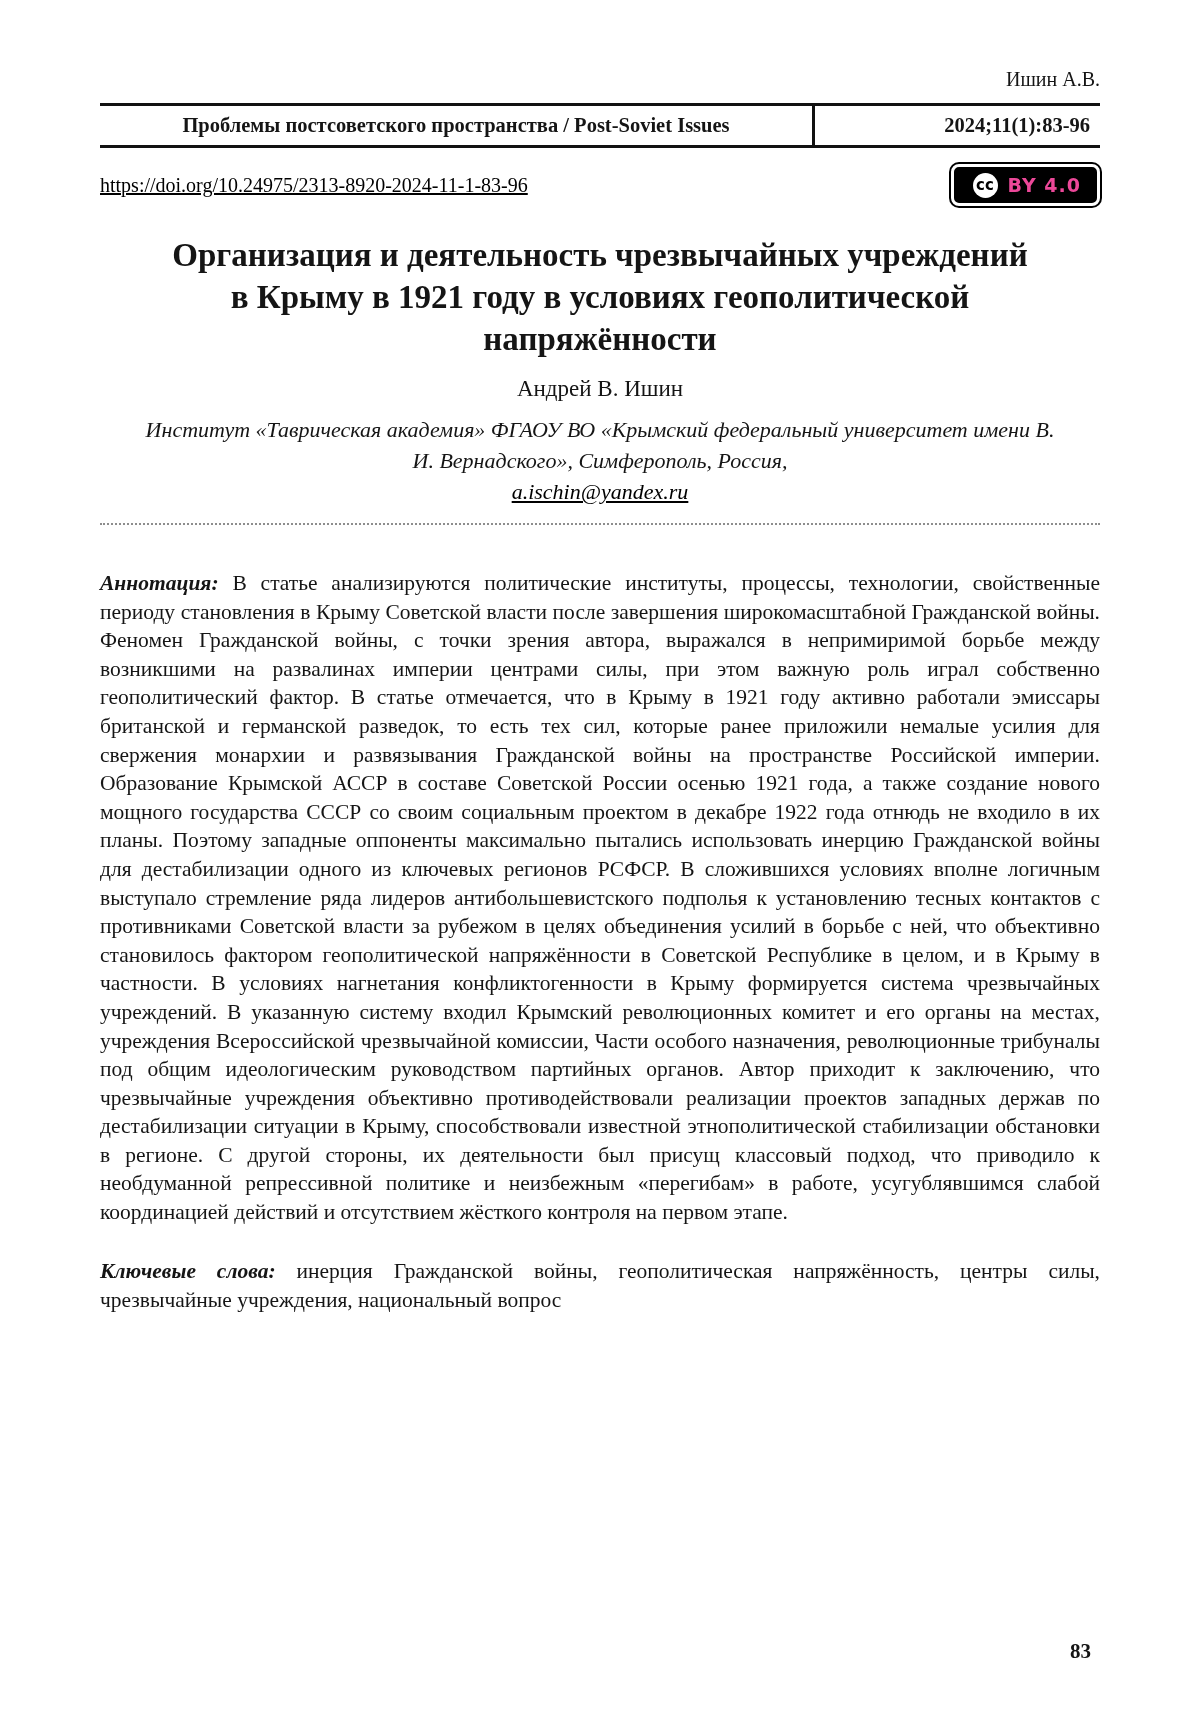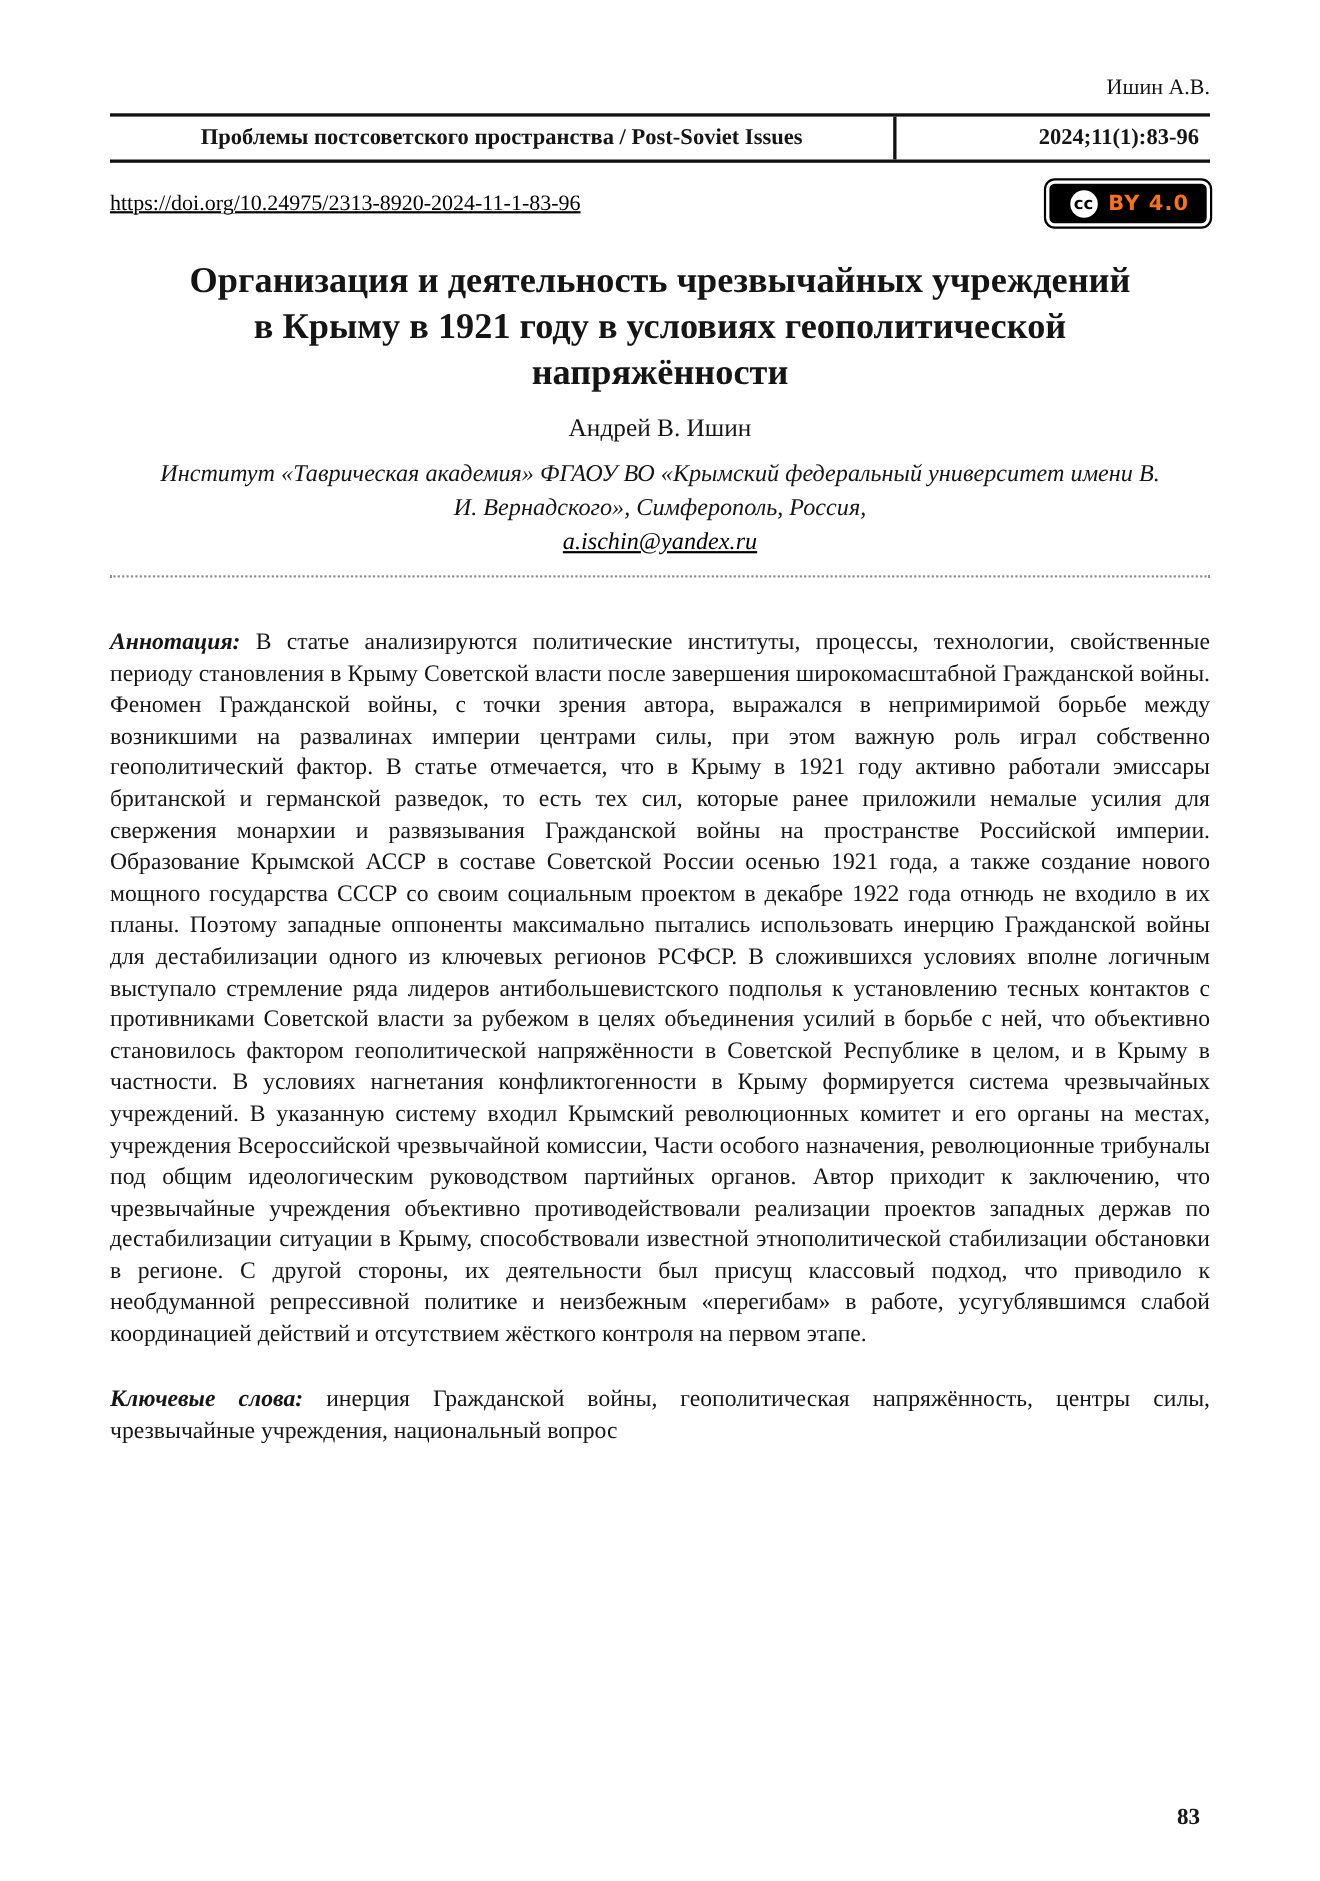--- a/index.html
+++ b/index.html
@@ -58,21 +58,21 @@
     cursor: pointer;
   }
   .cc-circle {
     width: 25px; height: 25px; border-radius: 50%;
     background: #fff; color: #000;
     display: flex; align-items: center; justify-content: center;
     font-weight: 700; font-size: 15px;
     font-family: "DejaVu Sans", sans-serif;
   }
   .cc-label {
-    color: #f97316; font-weight: 700; font-size: 19px;
+    color: #ec4899; font-weight: 700; font-size: 19px;
     font-family: "DejaVu Sans", sans-serif;
     letter-spacing: 1px;
   }
 
   
   h1.title {
     text-align: center;
     font-size: 33px; line-height: 42px; font-weight: 700;
     max-width: 880px;
     margin: 28px auto 16px auto;

